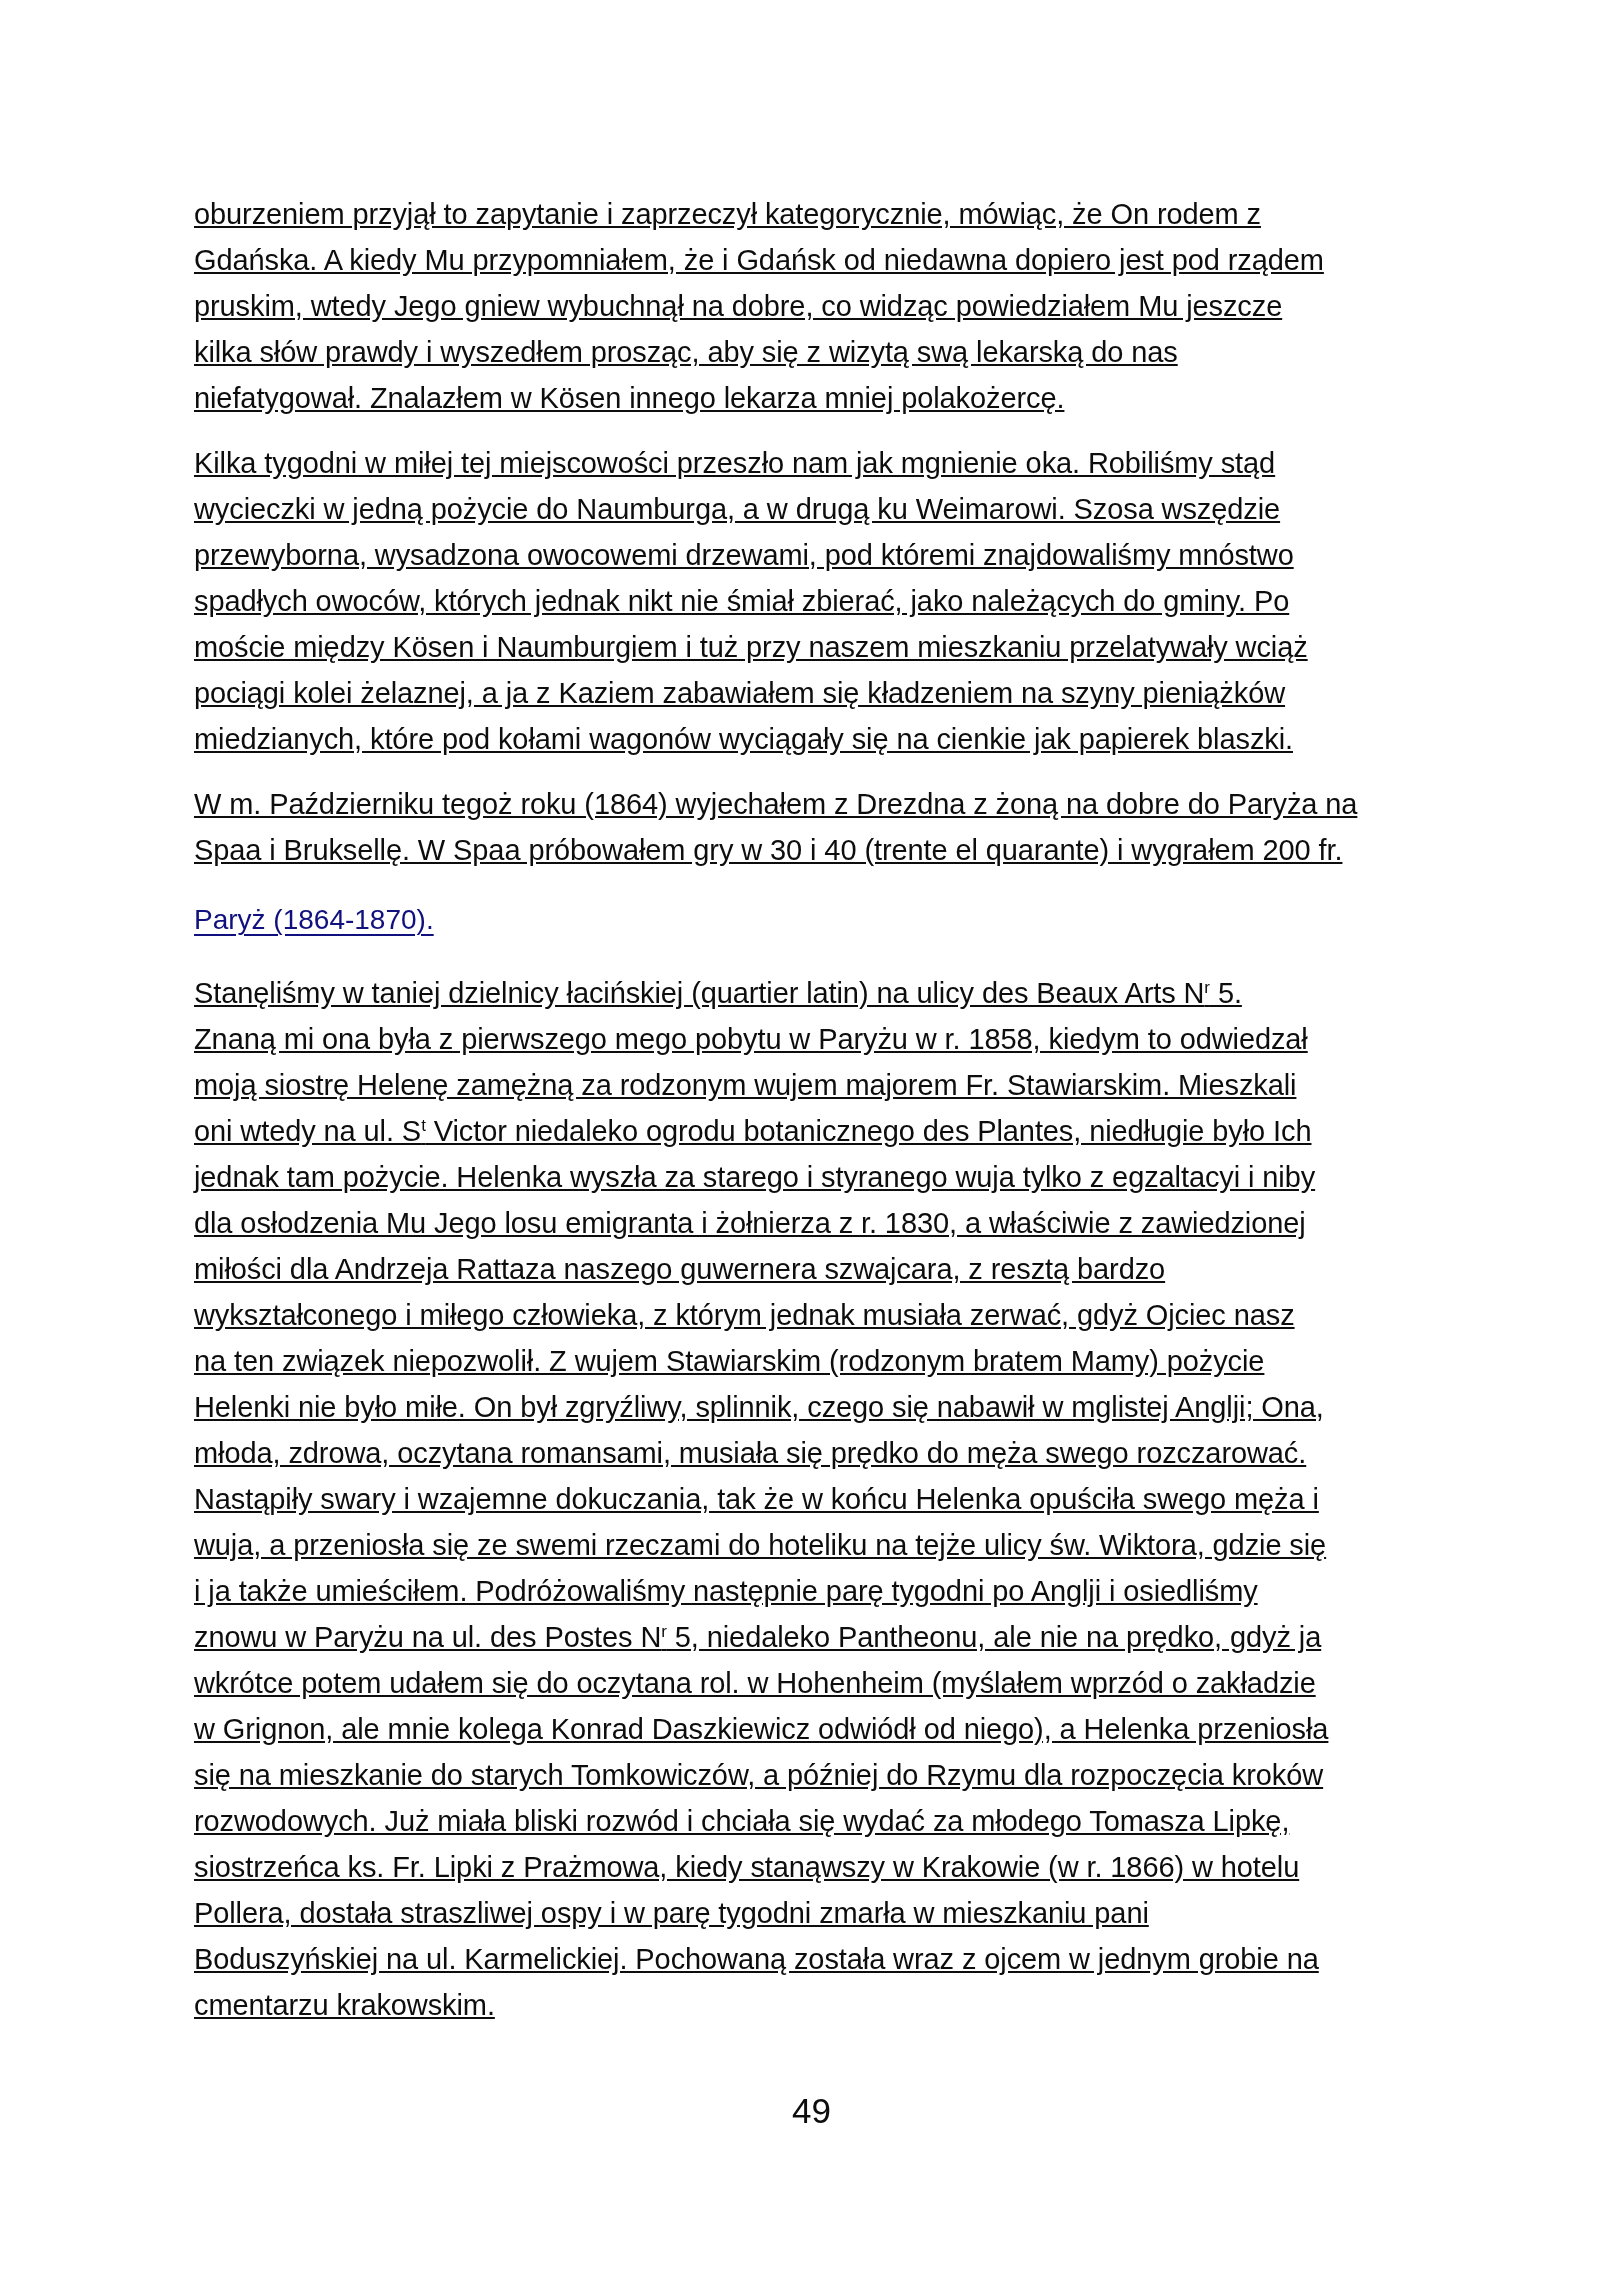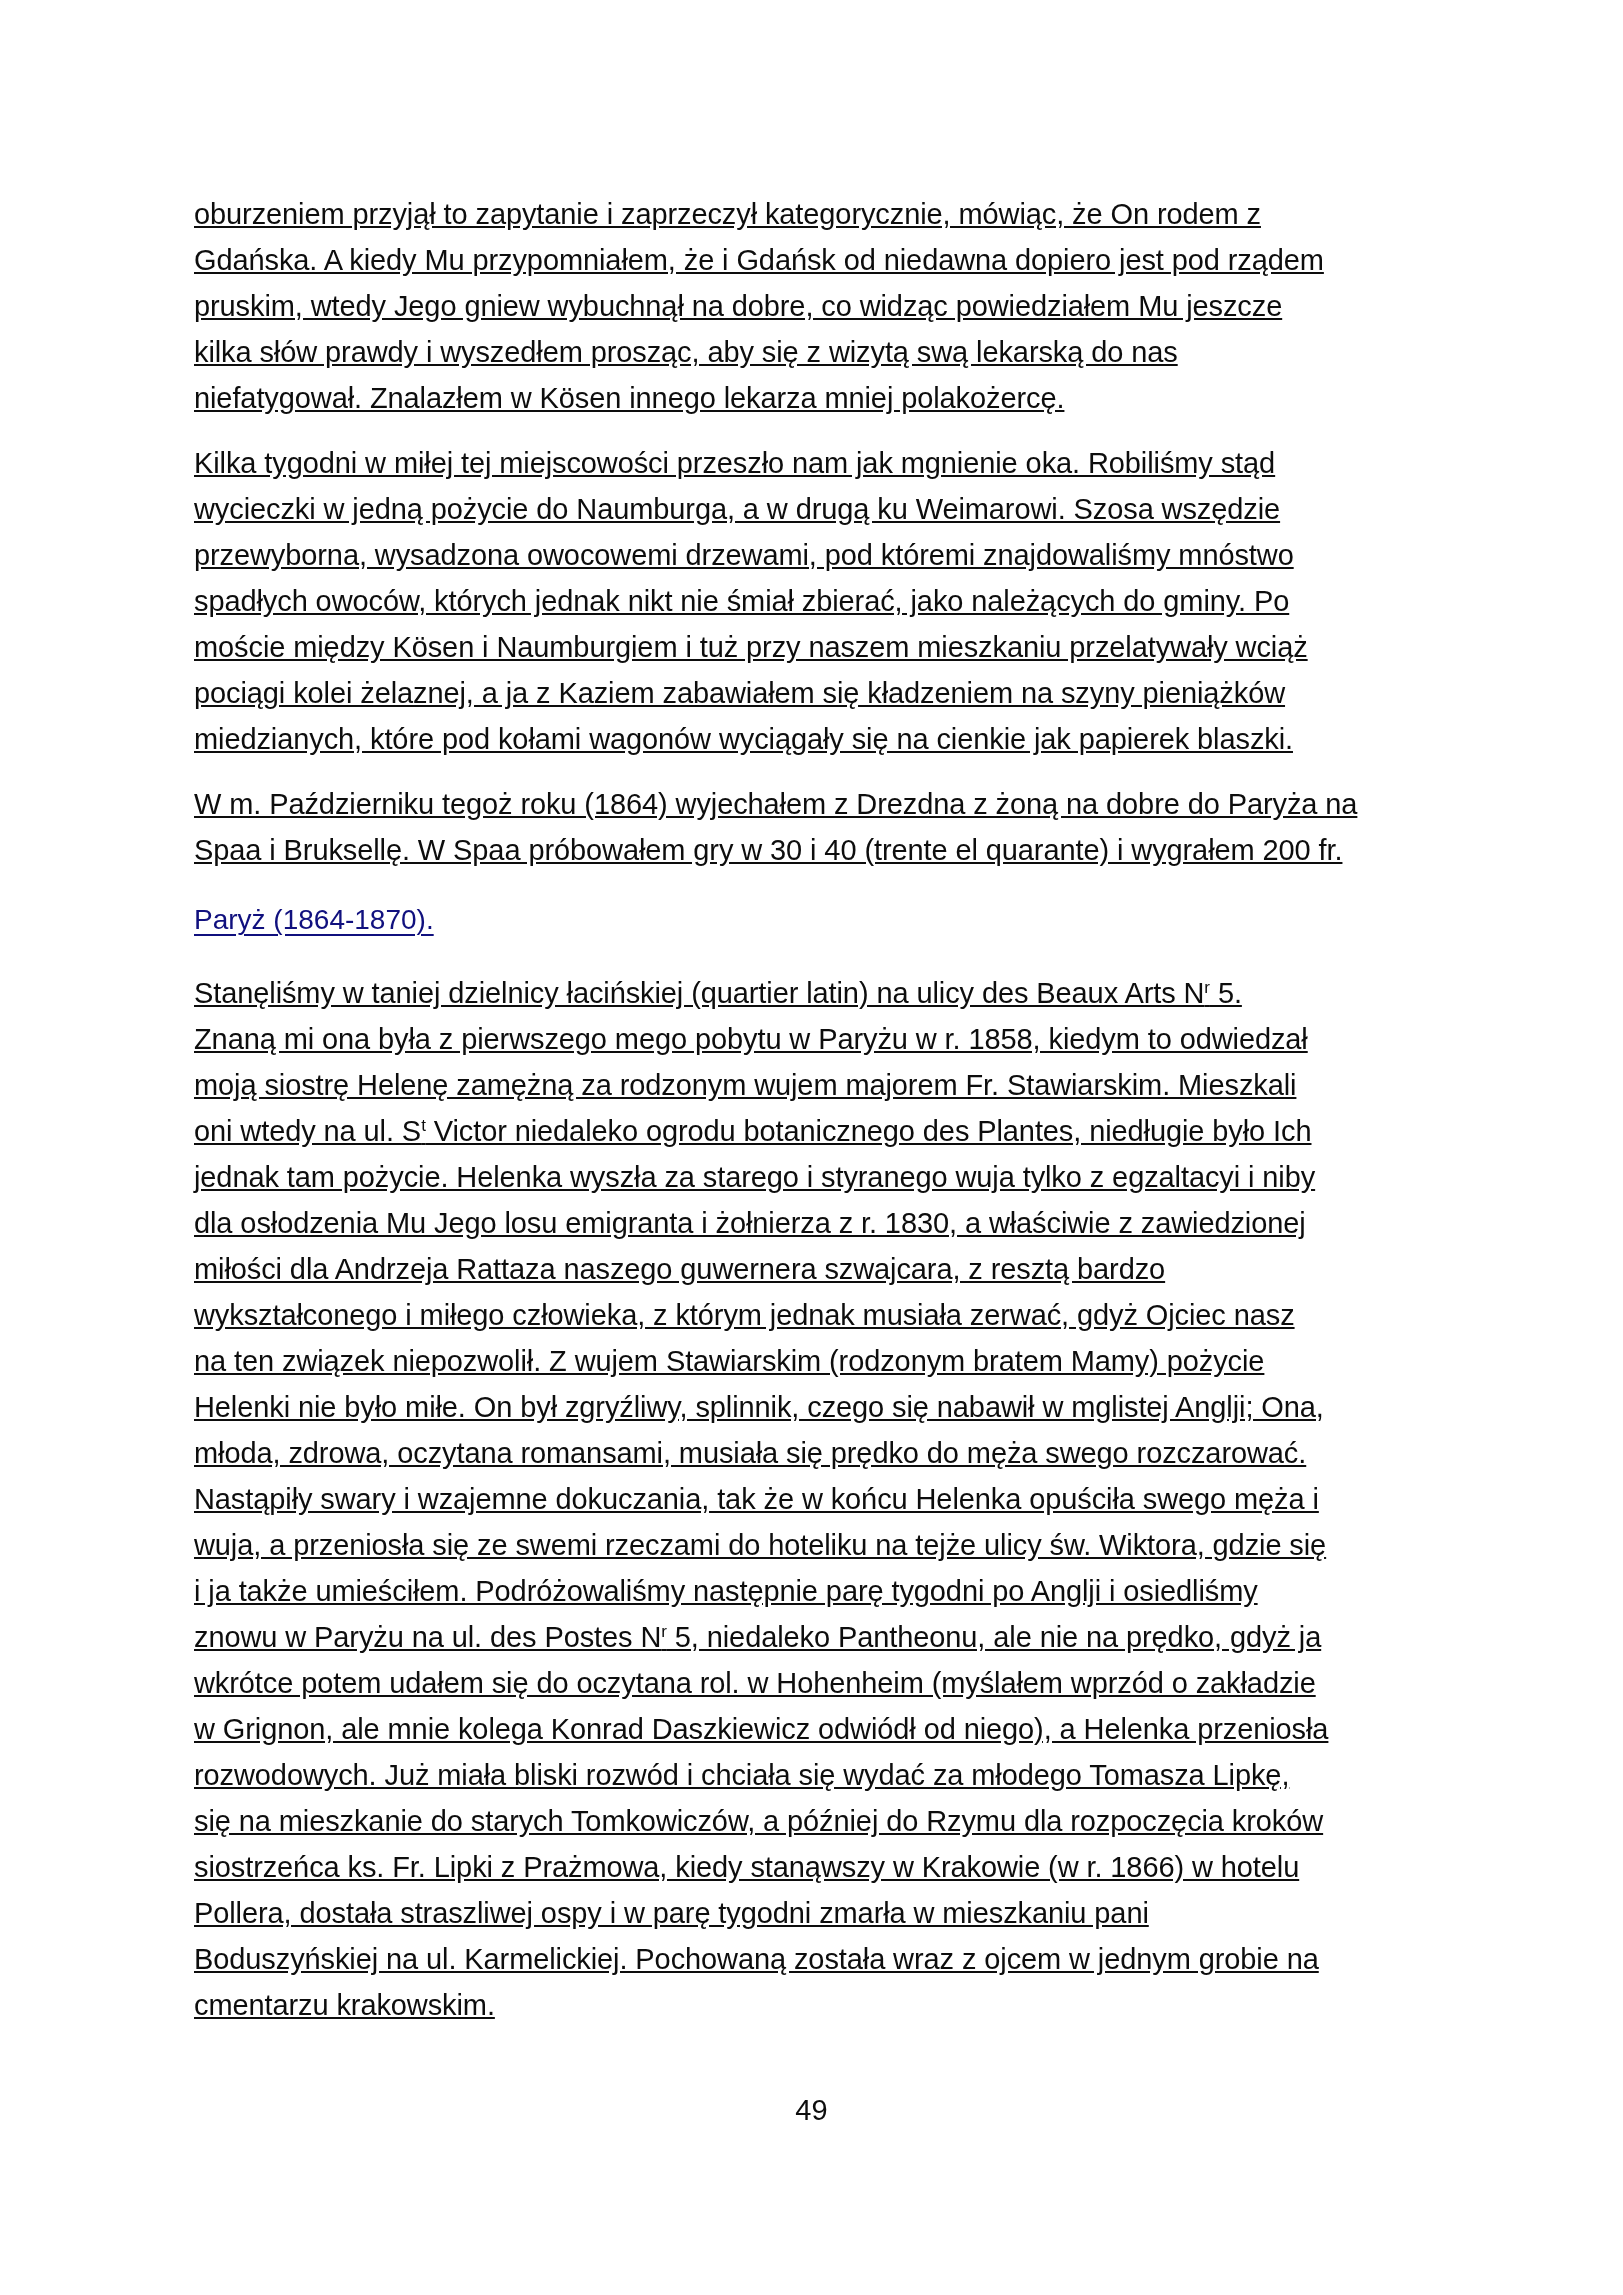--- a/index.html
+++ b/index.html
@@ -48,21 +48,21 @@
     font-size: 17px;
     vertical-align: 10.5px;
     line-height: 0;
   }
   .page-number {
     position: absolute;
     top: 2091px;
     left: 0;
     width: 1623px;
     text-align: center;
-    font-size: 29px;
+    font-size: 35px;
     line-height: 39px;
     color: #0d0d0d;
   }
 </style>
 </head>
 <body>
 
 <div class="page">
 
   <p class="para">
@@ -101,22 +101,22 @@
     <span class="line">wykształconego i miłego człowieka, z którym jednak musiała zerwać, gdyż Ojciec nasz</span>
     <span class="line">na ten związek niepozwolił. Z wujem Stawiarskim (rodzonym bratem Mamy) pożycie</span>
     <span class="line">Helenki nie było miłe. On był zgryźliwy, splinnik, czego się nabawił w mglistej Anglji; Ona,</span>
     <span class="line">młoda, zdrowa, oczytana romansami, musiała się prędko do męża swego rozczarować.</span>
     <span class="line">Nastąpiły swary i wzajemne dokuczania, tak że w końcu Helenka opuściła swego męża i</span>
     <span class="line">wuja, a przeniosła się ze swemi rzeczami do hoteliku na tejże ulicy św. Wiktora, gdzie się</span>
     <span class="line">i ja także umieściłem. Podróżowaliśmy następnie parę tygodni po Anglji i osiedliśmy</span>
     <span class="line"><span>znowu w Paryżu na ul. des Postes N</span><sup>r</sup><span> 5, niedaleko Pantheonu, ale nie na prędko, gdyż ja</span></span>
     <span class="line">wkrótce potem udałem się do oczytana rol. w Hohenheim (myślałem wprzód o zakładzie</span>
     <span class="line">w Grignon, ale mnie kolega Konrad Daszkiewicz odwiódł od niego), a Helenka przeniosła</span>
+    <span class="line">się na mieszkanie do starych Tomkowiczów, a później do Rzymu dla rozpoczęcia kroków</span>
     <span class="line">rozwodowych. Już miała bliski rozwód i chciała się wydać za młodego Tomasza Lipkę,</span>
-    <span class="line">się na mieszkanie do starych Tomkowiczów, a później do Rzymu dla rozpoczęcia kroków</span>
     <span class="line">siostrzeńca ks. Fr. Lipki z Prażmowa, kiedy stanąwszy w Krakowie (w r. 1866) w hotelu</span>
     <span class="line">Pollera, dostała straszliwej ospy i w parę tygodni zmarła w mieszkaniu pani</span>
     <span class="line">Boduszyńskiej na ul. Karmelickiej. Pochowaną została wraz z ojcem w jednym grobie na</span>
     <span class="line">cmentarzu krakowskim.</span>
   </p>
 
 </div>
 
 <div class="page-number">49</div>
 

